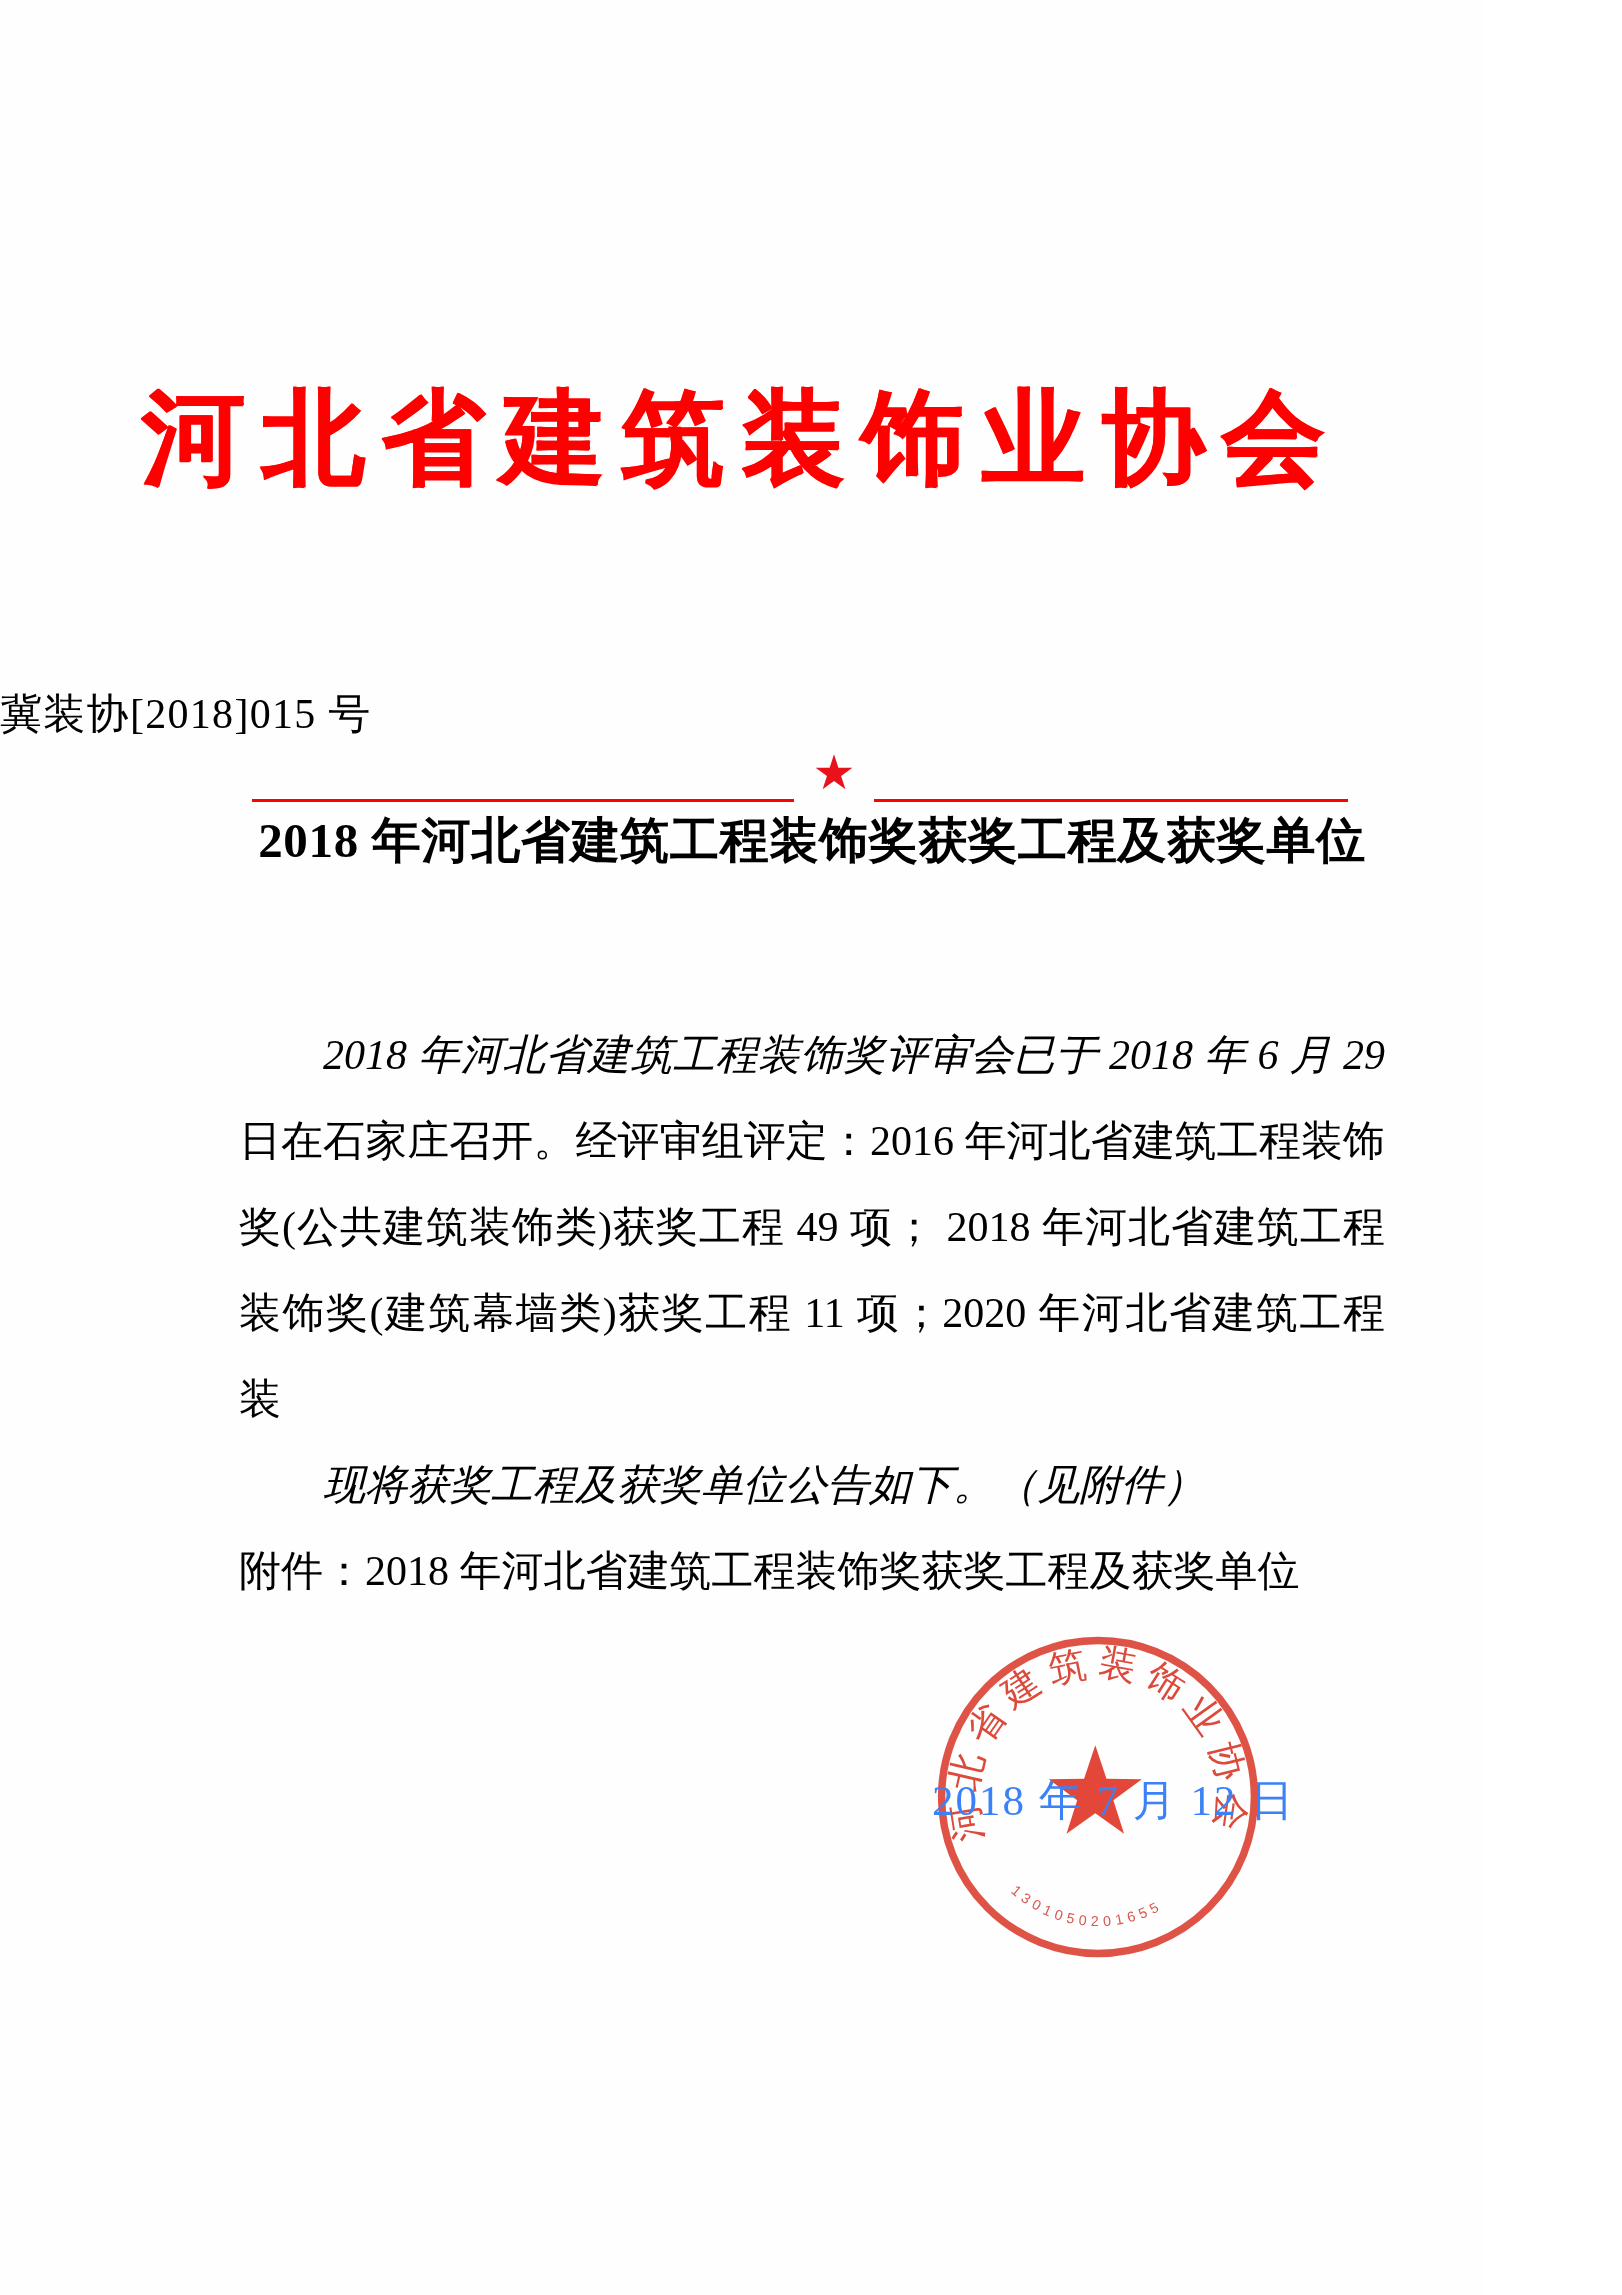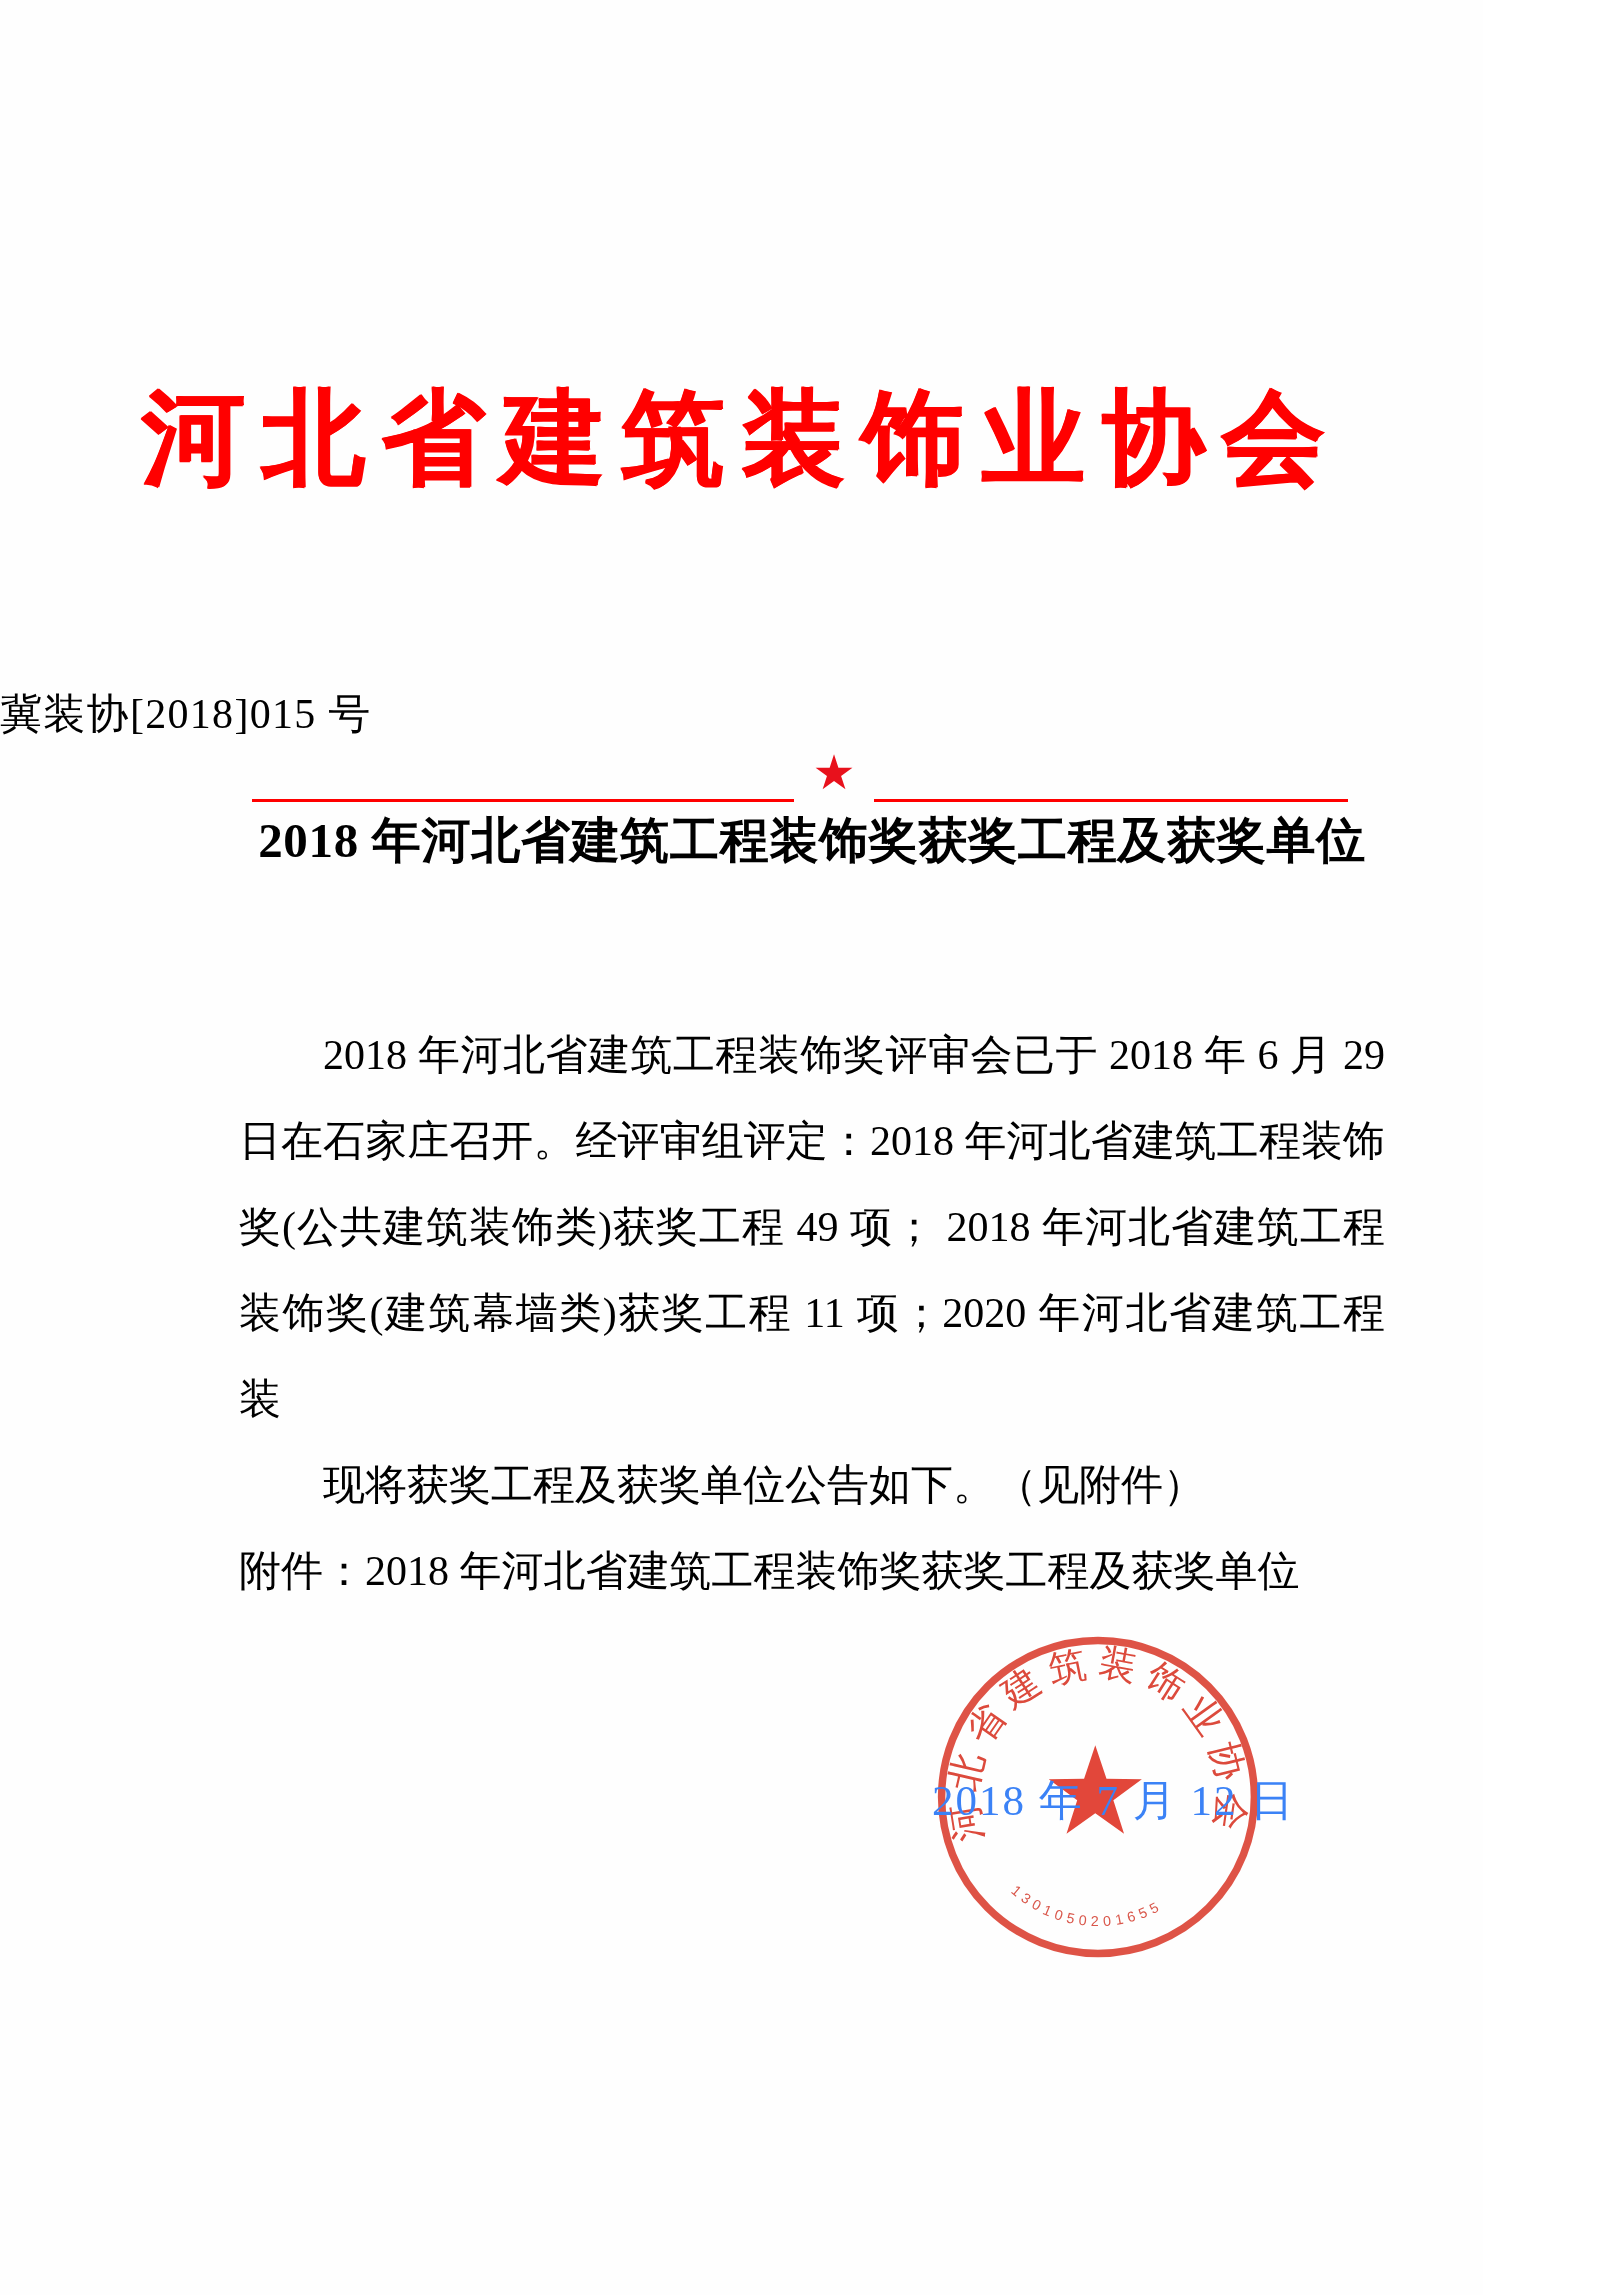--- a/index.html
+++ b/index.html
@@ -56,21 +56,21 @@
     letter-spacing: 0.7px;
     white-space: nowrap;
   }
   .body-text {
     position: absolute;
     top: 1012px; left: 239px; width: 1146px;
     font-size: 42px;
     line-height: 86px;
   }
   .line-just { text-align: justify; text-align-last: justify; }
-  .indent { text-indent: 84px; }
+  .indent { text-indent: 84px; font-style: italic; }
   .seal {
     position: absolute;
     left: 928px; top: 1627px;
     width: 340px; height: 340px;
   }
   .seal svg { width: 100%; height: 100%; }
   .seal-ring-text {
     font-family: "Liberation Serif", "DejaVu Serif", serif;
     font-size: 55px;
     letter-spacing: 13px;
@@ -103,21 +103,21 @@
 
   <div class="star-icon">★</div>
 
   <div class="divider-left"></div>
   <div class="divider-right"></div>
 
   <div class="heading">2018 年河北省建筑工程装饰奖获奖工程及获奖单位</div>
 
   <div class="body-text">
     <div class="line-just indent">2018 年河北省建筑工程装饰奖评审会已于 2018 年 6 月 29</div>
-    <div class="line-just">日在石家庄召开。经评审组评定：2018 年河北省建筑工程装饰</div>
+    <div class="line-just">日在石家庄召开。经评审组评定：2016 年河北省建筑工程装饰</div>
     <div class="line-just">奖(公共建筑装饰类)获奖工程 49 项；  2018 年河北省建筑工程</div>
     <div class="line-just">装饰奖(建筑幕墙类)获奖工程 11 项；2020 年河北省建筑工程装</div>
     <div class="indent">现将获奖工程及获奖单位公告如下。（见附件）</div>
     <div>附件：2018 年河北省建筑工程装饰奖获奖工程及获奖单位</div>
   </div>
 
   <div class="seal">
     <svg viewBox="0 0 500 500" xmlns="http://www.w3.org/2000/svg">
       <defs>
         <path id="ring-arc" d="M 82.7 310.9 A 178 178 0 1 1 417.3 310.9" fill="none"></path>

